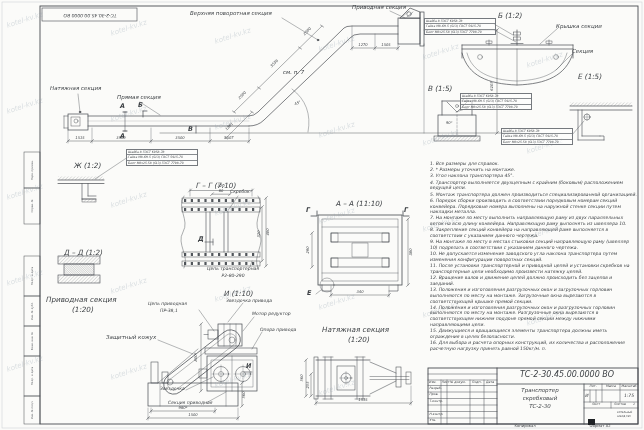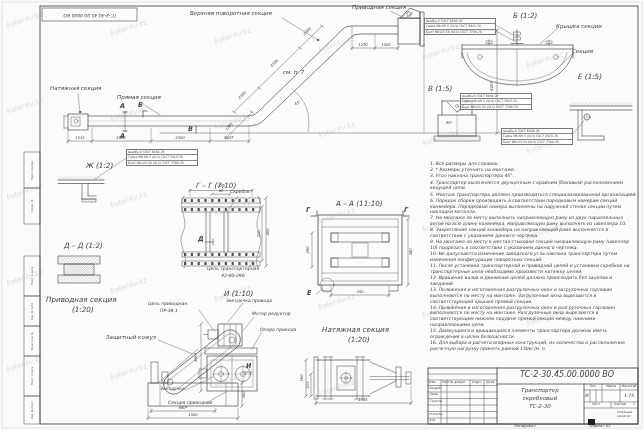--- a/index.html
+++ b/index.html
@@ -353,43 +353,43 @@
       <div>Шайба 8 ГОСТ 6958-78</div>
       <div>Гайка М8-6Н.5 (S13) ГОСТ 5915-70</div>
       <div>Болт М8х25.58 (S13) ГОСТ 7798-70</div>
     </div>
   <div class="hw" style="left:501px;top:128px">
       <div>Шайба 8 ГОСТ 6958-78</div>
       <div>Гайка М8-6Н.5 (S13) ГОСТ 5915-70</div>
       <div>Болт М8х25.58 (S13) ГОСТ 7798-70</div>
     </div>
 
-  <div class="lbl t8" style="left:86px;top:162px">Ж (1:2)</div>
+  <div class="lbl t8" style="left:74px;top:162px">Ж (1:2)</div>
 
   <div class="lbl t8" style="left:196px;top:182px">Г – Г (7:10)</div>
   <div class="lbl t5" style="left:230px;top:190px">Скребок</div>
   <div class="lbl t4 c" style="left:221px;top:185.4px">320</div>
   <div class="lbl t4 c" style="left:221px;top:190.2px">80</div>
   <div class="lbl t4 r90" style="left:269px;top:232px">400</div>
   <div class="lbl t4 r90" style="left:259.5px;top:234px">320</div>
   <div class="lbl t7i" style="left:198px;top:236px">Д</div>
   <div class="lbl t5 c" style="left:233px;top:267px">Цепь транспортерная</div>
   <div class="lbl t5 c" style="left:233px;top:273.5px">Р2-80-290</div>
 
   <div class="lbl t8" style="left:336px;top:200px">А – А (11:10)</div>
   <div class="lbl t7i" style="left:306px;top:207px">Г</div>
   <div class="lbl t7i" style="left:404px;top:207px">Г</div>
   <div class="lbl t4 r90" style="left:309px;top:250px">290</div>
   <div class="lbl t4 r90" style="left:411.5px;top:252px">380</div>
   <div class="lbl t4 c" style="left:360px;top:290.8px">340</div>
   <div class="lbl t7i" style="left:307px;top:290px">Е</div>
 
-  <div class="lbl t8" style="left:64px;top:242px">Д – Д (1:2)</div>
-
-  <div class="lbl t8" style="left:513px;top:12px">Б (1:2)</div>
+  <div class="lbl t8" style="left:64px;top:249px">Д – Д (1:2)</div>
+
+  <div class="lbl t8" style="left:498px;top:12px">Б (1:2)</div>
   <div class="lbl t6" style="left:556px;top:24px">Крышка секции</div>
   <div class="lbl t6" style="left:572px;top:49px">Секция</div>
 
   <div class="lbl t8" style="left:428px;top:85px">В (1:5)</div>
   <div class="lbl t4" style="left:446px;top:122px">90°</div>
 
   <div class="lbl t8" style="left:578px;top:73px">Е (1:5)</div>
 
   <div class="lbl t8" style="left:46px;top:296px">Приводная секция</div>
   <div class="lbl t8" style="left:72px;top:306px">(1:20)</div>

